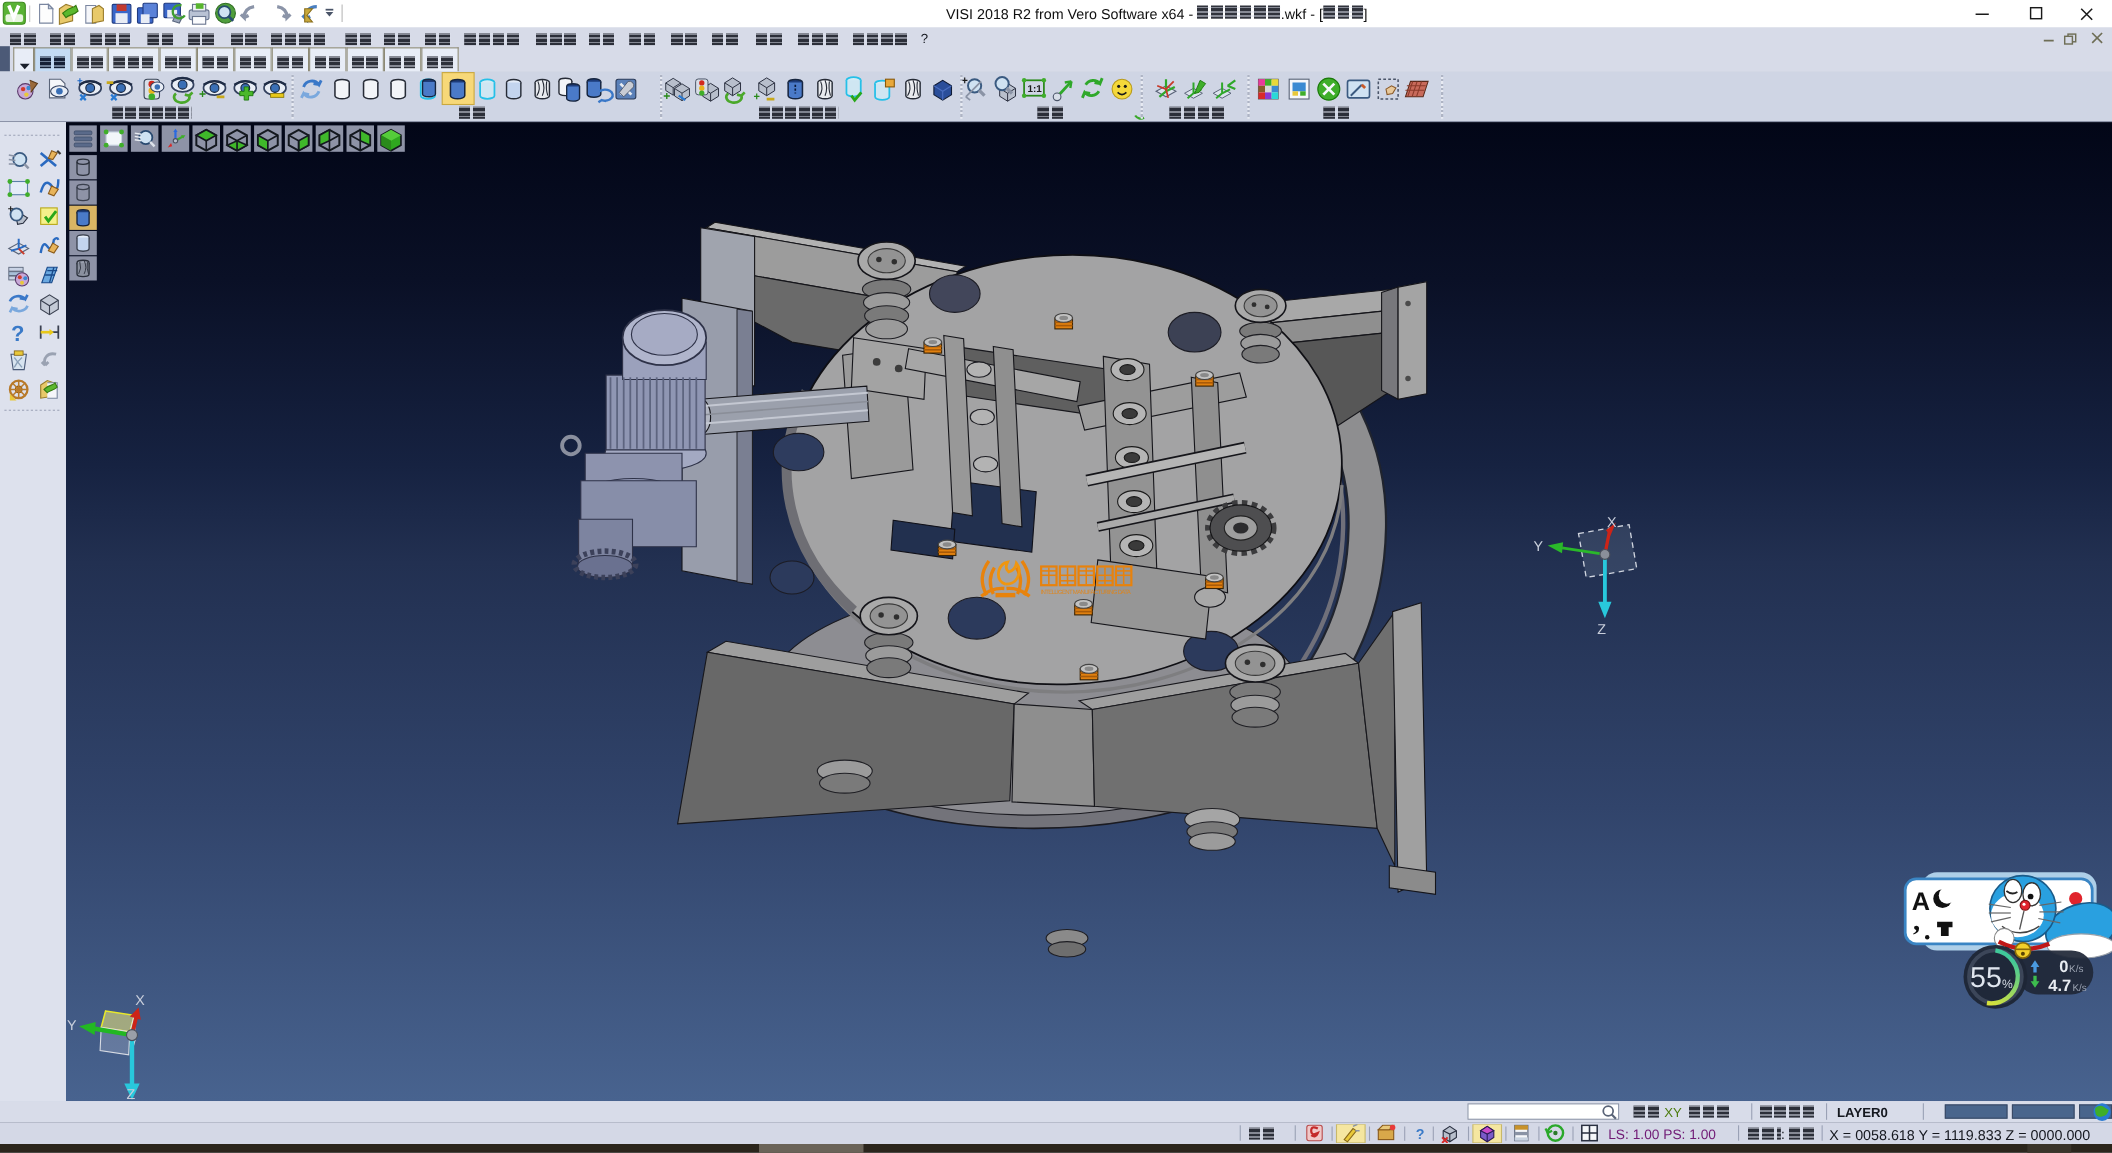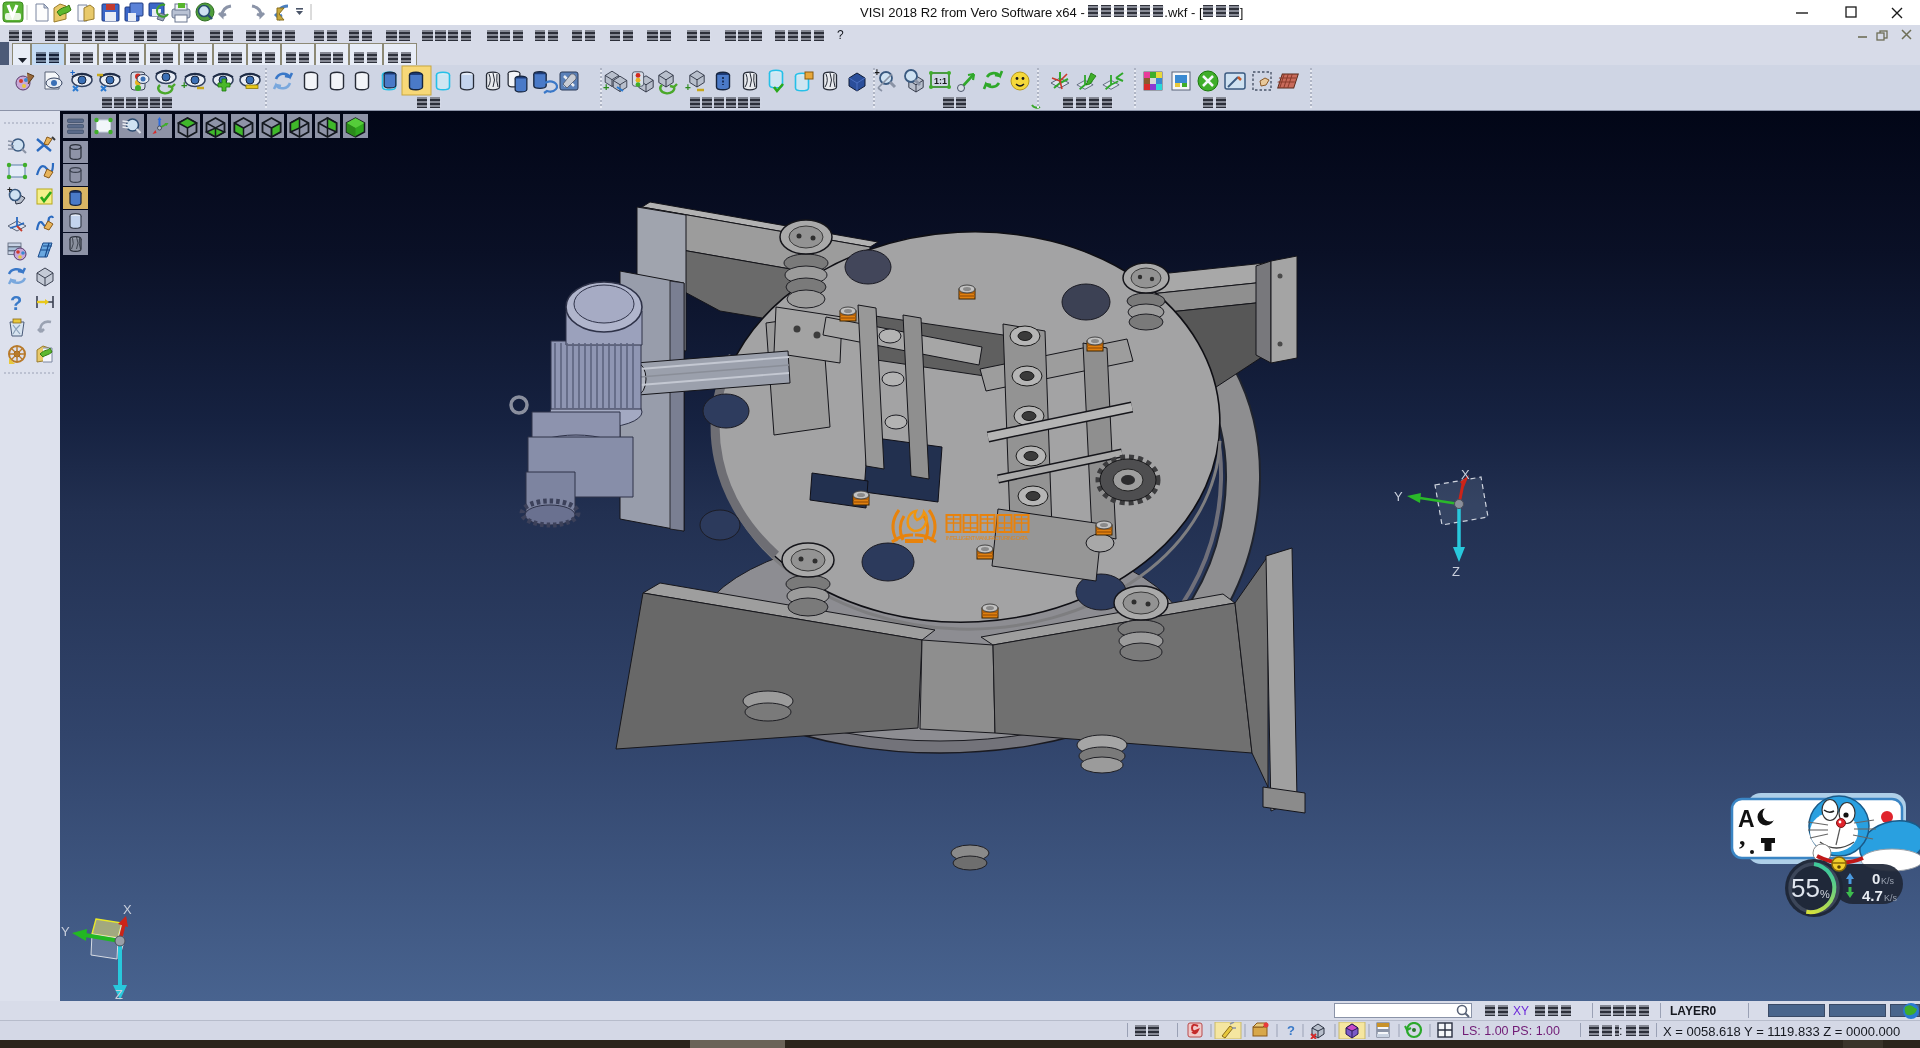--- a/index.html
+++ b/index.html
@@ -969,21 +969,21 @@
       </g>
 </svg>
 </div>
 <div id="status1">
 <div class="abs" style="left:1334px;top:2px;width:138px;height:15px;background:#ffffff;border:1px solid #8a93a8;"></div>
 <svg class="abs" style="left:1455px;top:3px" width="16" height="14">
       <circle cx="7" cy="6" r="4.5" fill="none" stroke="#5a6478" stroke-width="1.6"></circle>
       <line x1="10" y1="9" x2="14" y2="13" stroke="#5a6478" stroke-width="2"></line>
     </svg>
 <span class="cjk abs" style="left:1485px;top:4px;width:24px;"></span>
-<span class="abs" style="left:1513px;top:3px;font-size:12px;color:#6d28d9;">XY</span>
+<span class="abs" style="left:1513px;top:3px;font-size:12px;color:#4d7c0f;">XY</span>
 <span class="cjk abs" style="left:1535px;top:4px;width:37px;"></span>
 <div class="vsep" style="left:1592px;top:2px;height:15px;"></div>
 <span class="cjk abs" style="left:1600px;top:4px;width:50px;"></span>
 <div class="vsep" style="left:1660px;top:2px;height:15px;"></div>
 <span class="abs" style="left:1670px;top:3px;font-size:12px;font-weight:bold;color:#15181f;">LAYER0</span>
 <div class="vsep" style="left:1748px;top:2px;height:15px;"></div>
 <div class="abs" style="left:1768px;top:3px;width:57px;height:13px;background:#49658c;border:1px solid #3a4a66;"></div>
 <div class="abs" style="left:1829px;top:3px;width:57px;height:13px;background:#49658c;border:1px solid #3a4a66;"></div>
 <div class="abs" style="left:1890px;top:3px;width:30px;height:13px;background:#49658c;border:1px solid #3a4a66;"></div>
 <svg class="abs" style="left:1903px;top:1px" width="18" height="18">

